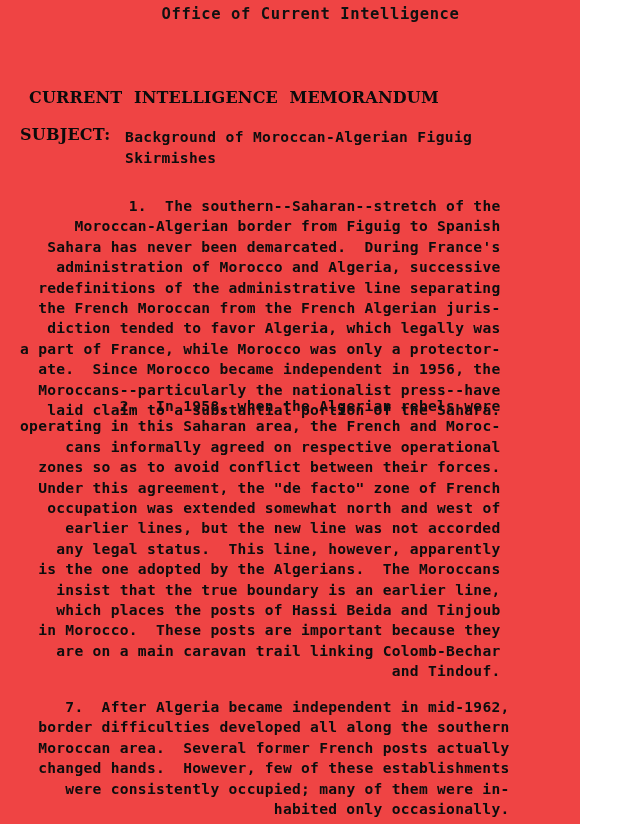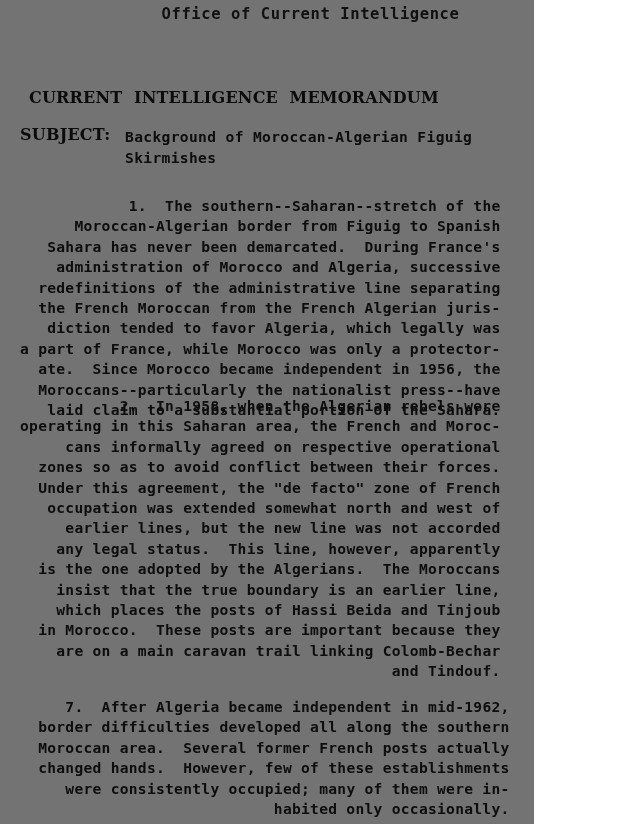--- a/index.html
+++ b/index.html
@@ -4,23 +4,24 @@
 <style>
   html, body {
     margin: 0;
     padding: 0;
     background: #ffffff;
   }
   .page {
     position: relative;
     width: 534px;
     height: 824px;
-    background: #737373;
+    background: #ef4444;
     overflow: hidden;
     color: #000000;
+    padding-left: 46px;
   }
 
   
   .letterhead {
     position: absolute;
     left: 0;
     top: 4px;
     width: 621px;
     text-align: center;
     font-family: "DejaVu Sans Mono", "Liberation Mono", monospace;

